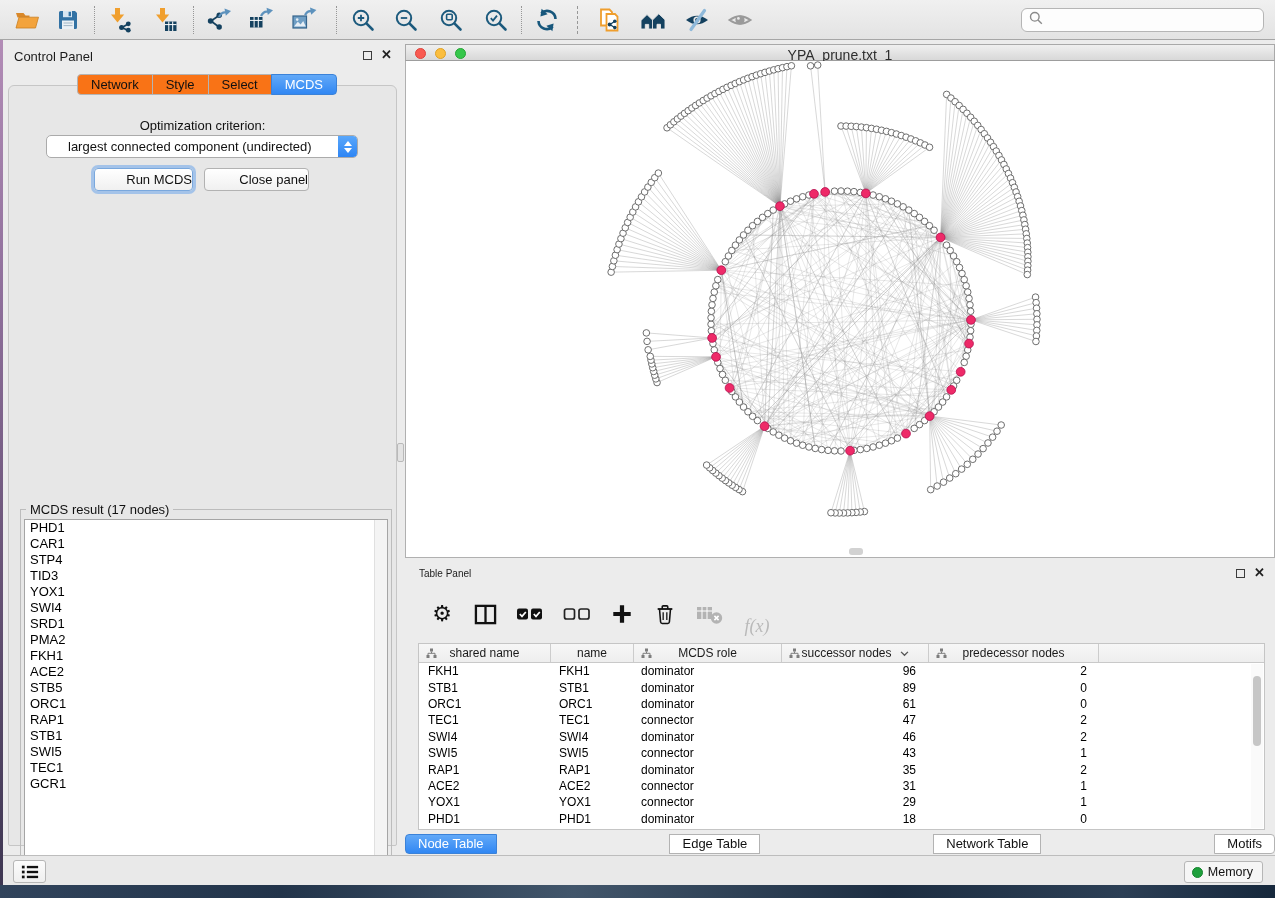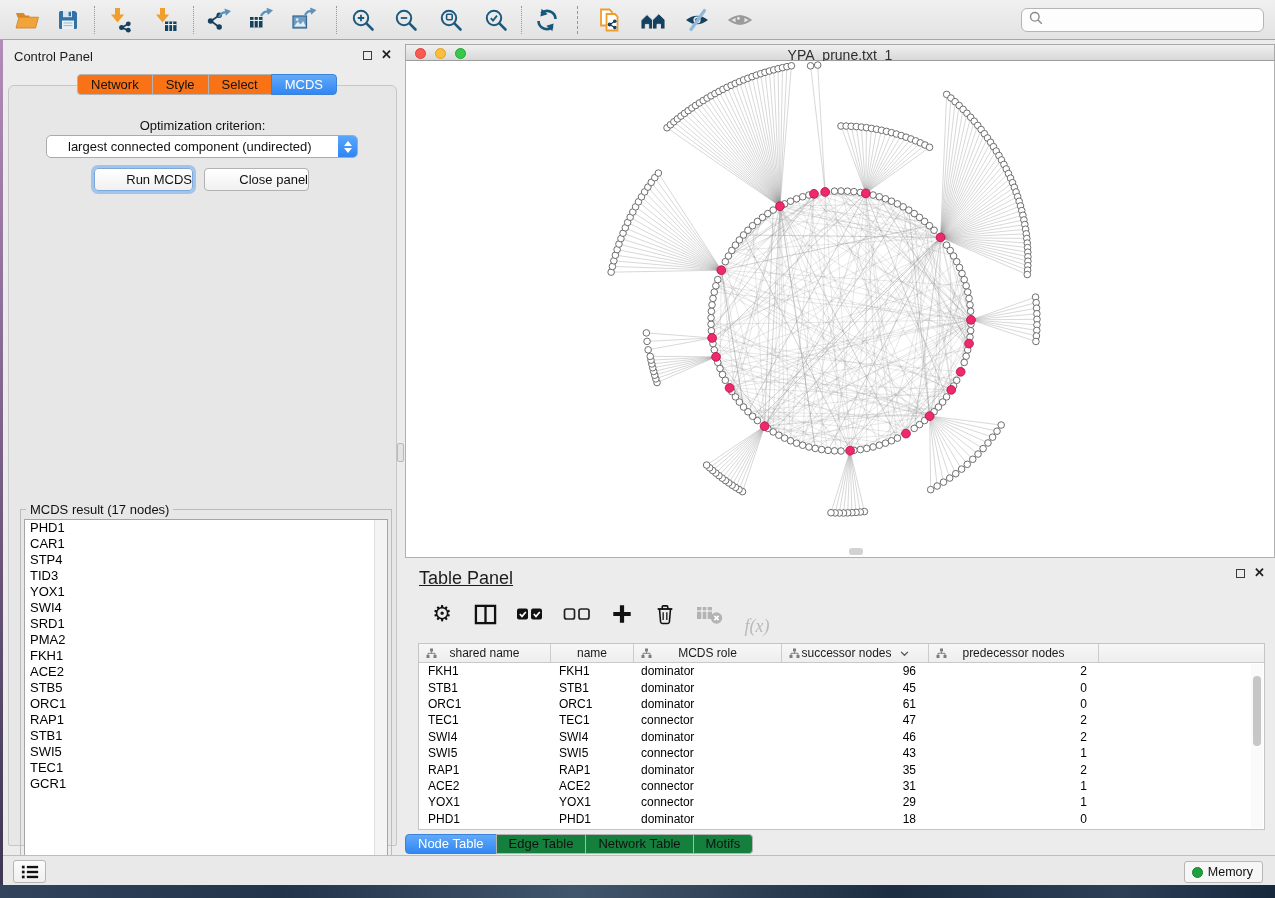--- a/index.html
+++ b/index.html
@@ -69,41 +69,41 @@
   .l-red { background:#f95a51; border:1px solid #de443c; }
   .l-yellow { background:#fbbe3e; border:1px solid #dfa125; }
   .l-green { background:#36c74b; border:1px solid #26a535; }
   .net-title { position:absolute; width:100%; top:2px; text-align:center; font-size:14px; color:#2e2e2e; }
   .net-canvas { position:absolute; left:0; top:17px; width:870px; height:497px; background:#fff;
     border-left:1px solid #b0b0b0; border-right:1px solid #b0b0b0; border-bottom:1px solid #b0b0b0; }
   .hthumb { position:absolute; left:443px; bottom:2px; width:14px; height:7px; background:#d2d2d2; border-radius:3px; }
 
   
   .table-panel { position:absolute; left:405px; top:562px; width:870px; height:293px; background:#ececec; }
-  .tp-header { position:absolute; left:14px; top:6px; font-size:18px; color:#1c1c1c;text-decoration:underline; }
+  .tp-header { position:absolute; left:14px; top:6px; font-size:10px; color:#1c1c1c; }
   .tp-toolbar { position:absolute; left:24px; top:34px; height:36px; display:flex; align-items:center; gap:17px; }
   .tt-icon { width:26px; height:26px; display:flex; align-items:center; justify-content:center; }
   .gear-glyph { font-size:22px; line-height:24px; color:#111; }
   .fx { font-family:"Liberation Serif",serif; font-style:italic; font-size:18px; color:#b9b9b9;margin-top:24px; }
   .ntable { position:absolute; left:13px; top:81px; width:847px; height:187px; background:#fff; border:1px solid #c5c5c5; }
   .thead { display:flex; height:19px; background:linear-gradient(#f7f7f7,#eeeeee); border-bottom:1px solid #c9c9c9; }
   .hcell { position:relative; display:flex; align-items:center; justify-content:center; font-size:12px;
     color:#1a1a1a; border-right:1px solid #cccccc; gap:5px;text-align:center; }
   .hicon { position:absolute; left:7px; top:4px; }
   .hc0{width:132px;} .hc1{width:83px;} .hc2{width:148px;} .hc3{width:147px;} .hc4{width:170px;} .hcf{flex:1;border-right:none;}
   .sortv { margin-left:3px; }
   .tbody { position:relative; }
   .trow { display:flex; height:16.4px; align-items:center; }
   .tcell { font-size:12px; color:#000; overflow:hidden; white-space:nowrap; }
   .c0{width:132px;padding-left:9px;} .c1{width:83px;padding-left:8px;} .c2{width:148px;padding-left:7px;}
   .c3{width:147px;text-align:right;padding-right:13px;} .c4{width:170px;text-align:right;padding-right:12px;} .cf{flex:1;}
   .vscroll { position:absolute; right:1px; top:20px; bottom:1px; width:12px; background:#fafafa; }
   .vthumb { position:absolute; right:2px; top:12px; width:8px; height:70px; background:#c6c6c6; border-radius:4px; }
-  .tp-tabs { position:absolute; left:0; right:0; top:272px; display:flex; justify-content:flex-start; }
-  .tp-tab { height:20px; line-height:18px; background:#15803d; border:1px solid #b3b3b3; font-size:13px; color:#111;
+  .tp-tabs { position:absolute; left:0; right:0; top:272px; display:flex; justify-content:space-between; }
+  .tp-tab { height:20px; line-height:18px; background:#ffffff; border:1px solid #b3b3b3; font-size:13px; color:#111;
     padding:0 12px; margin-left:-1px; }
   .tp-tab:first-child { border-radius:4px 0 0 4px; margin-left:0; }
   .tp-tab:last-child { border-radius:0 4px 4px 0; }
   .tp-tab.active { background:linear-gradient(#62a9f8,#3187f3); border-color:#3b82d8; color:#fff; }
 
   
   .status-bar { position:absolute; left:3px; right:0; bottom:13px; height:30px; background:#e9e9e9;
     border-top:1px solid #bdbdbd; }
   .sb-listbtn { position:absolute; left:10px; top:4px; width:33px; height:23px; background:linear-gradient(#fcfcfc,#efefef);
     border:1px solid #b6b6b6; border-radius:3px; display:flex; align-items:center; justify-content:center; }
@@ -1184,21 +1184,21 @@
             <div class="tcell c1">FKH1</div>
             <div class="tcell c2">dominator</div>
             <div class="tcell c3">96</div>
             <div class="tcell c4">2</div>
             <div class="tcell cf"></div>
           </div>
           <div class="trow">
             <div class="tcell c0">STB1</div>
             <div class="tcell c1">STB1</div>
             <div class="tcell c2">dominator</div>
-            <div class="tcell c3">45</div>
+            <div class="tcell c3">89</div>
             <div class="tcell c4">0</div>
             <div class="tcell cf"></div>
           </div>
           <div class="trow">
             <div class="tcell c0">ORC1</div>
             <div class="tcell c1">ORC1</div>
             <div class="tcell c2">dominator</div>
             <div class="tcell c3">61</div>
             <div class="tcell c4">0</div>
             <div class="tcell cf"></div>

